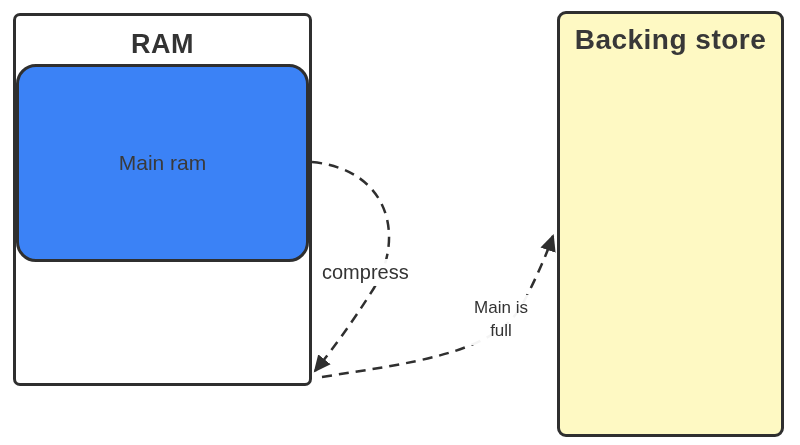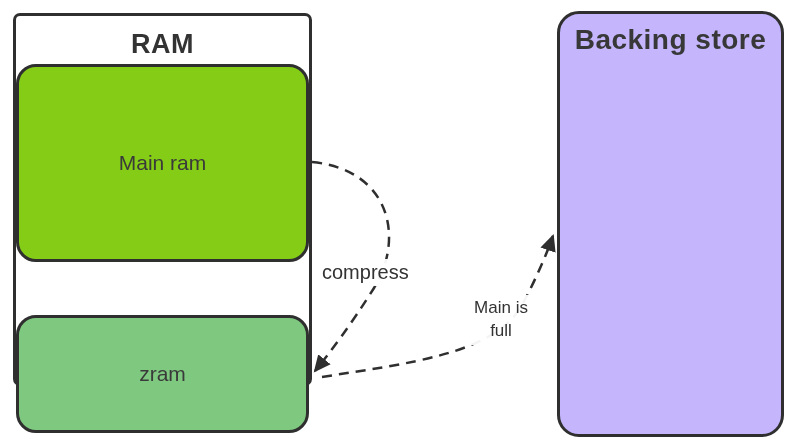--- a/index.html
+++ b/index.html
@@ -46,30 +46,27 @@
   }
 </style>
 </head>
 <body>
 
 <div class="canvas">
 
   <div class="node ram-container">
     <div class="group-title">RAM</div>
 
-    <div class="inner-box main-ram-box" style="background-color: #84cc16;">
+    <div class="inner-box main-ram-box" style="background-color: #3b82f6;">
       <span>Main ram</span>
     </div>
 
-    <div class="inner-box zram-box" style="background-color: rgb(126, 201, 127);">
-      <span>zram</span>
-    </div>
   </div>
 
-  <div class="node backing-store" style="background-color: #c4b5fd; border-radius: 22px;">
+  <div class="node backing-store" style="background-color: #fef9c3;">
     <div class="group-title">Backing store</div>
   </div>
 
   <svg class="edges-svg" width="800" height="445" viewBox="0 0 800 445">
     <defs>
       <marker id="arrowhead" markerUnits="userSpaceOnUse" markerWidth="18" markerHeight="16" refX="15" refY="8" orient="auto">
         <path d="M0,0 L17,8 L0,16 Z" fill="#2f2f2f"></path>
       </marker>
     </defs>
     <path d="M 312 162 C 392 170 404 240 374 288 C 352 323 332 350 315 371" fill="none" stroke="#2f2f2f" stroke-width="2.5" stroke-dasharray="10 7" marker-end="url(#arrowhead)"></path>

